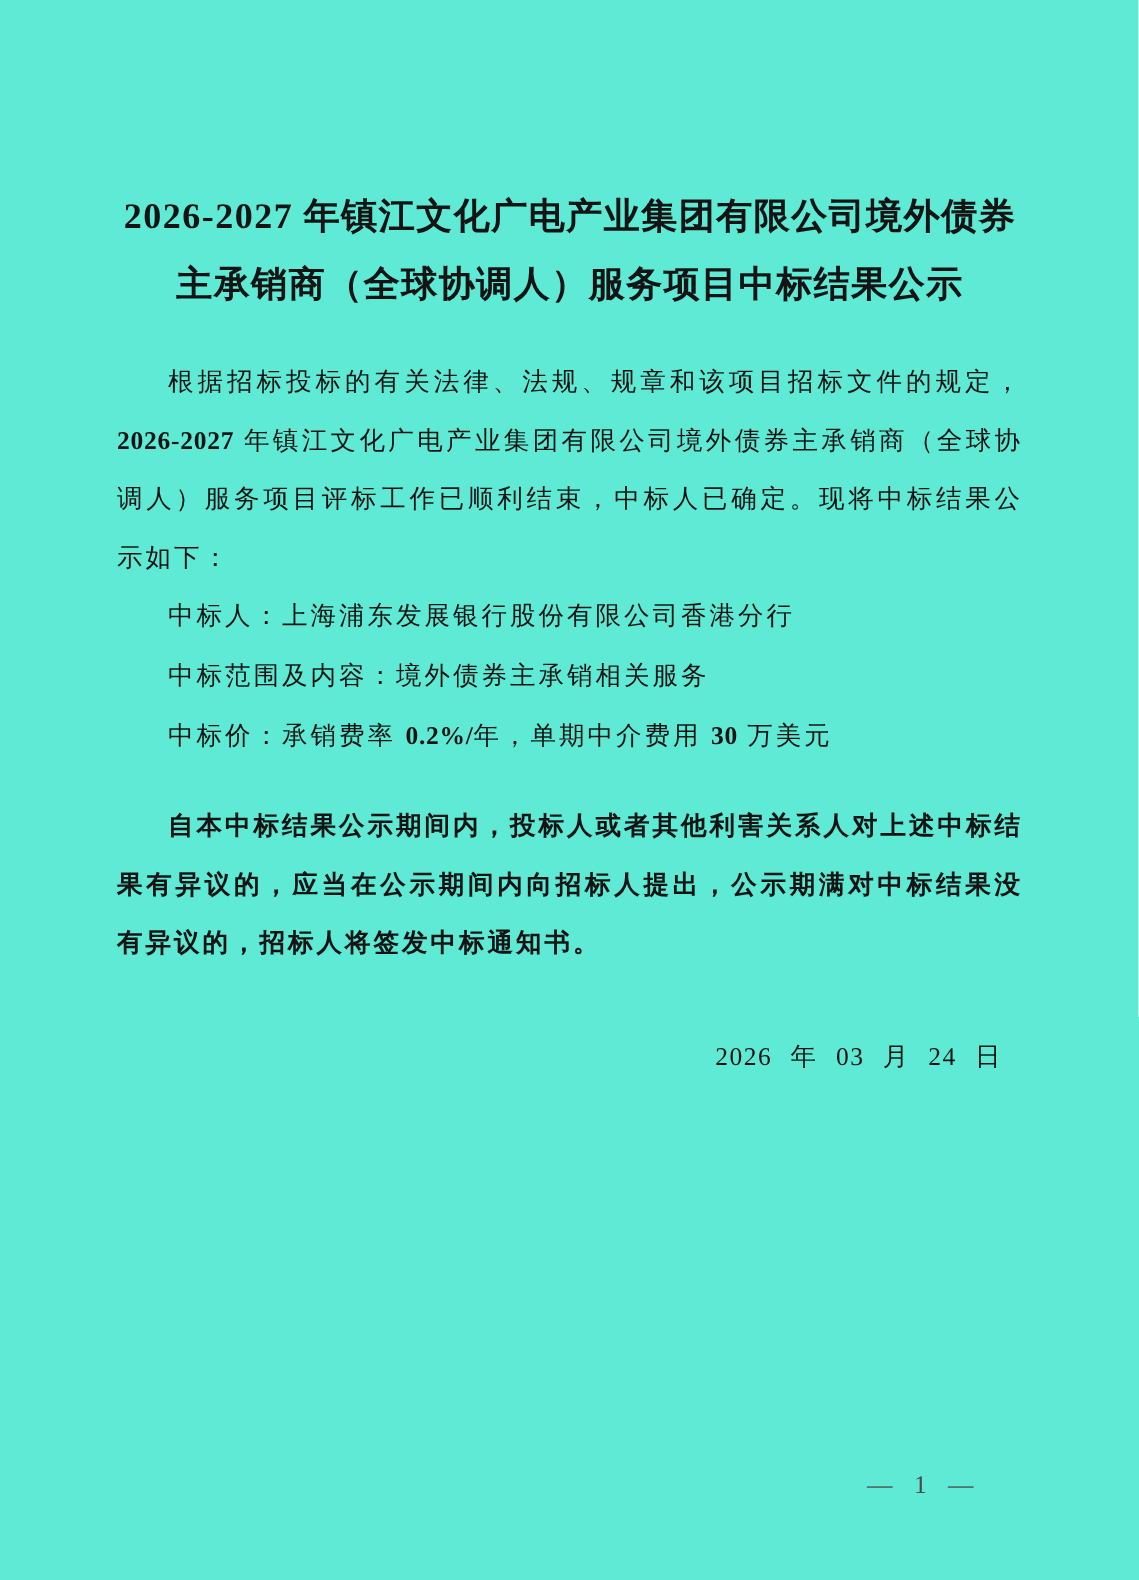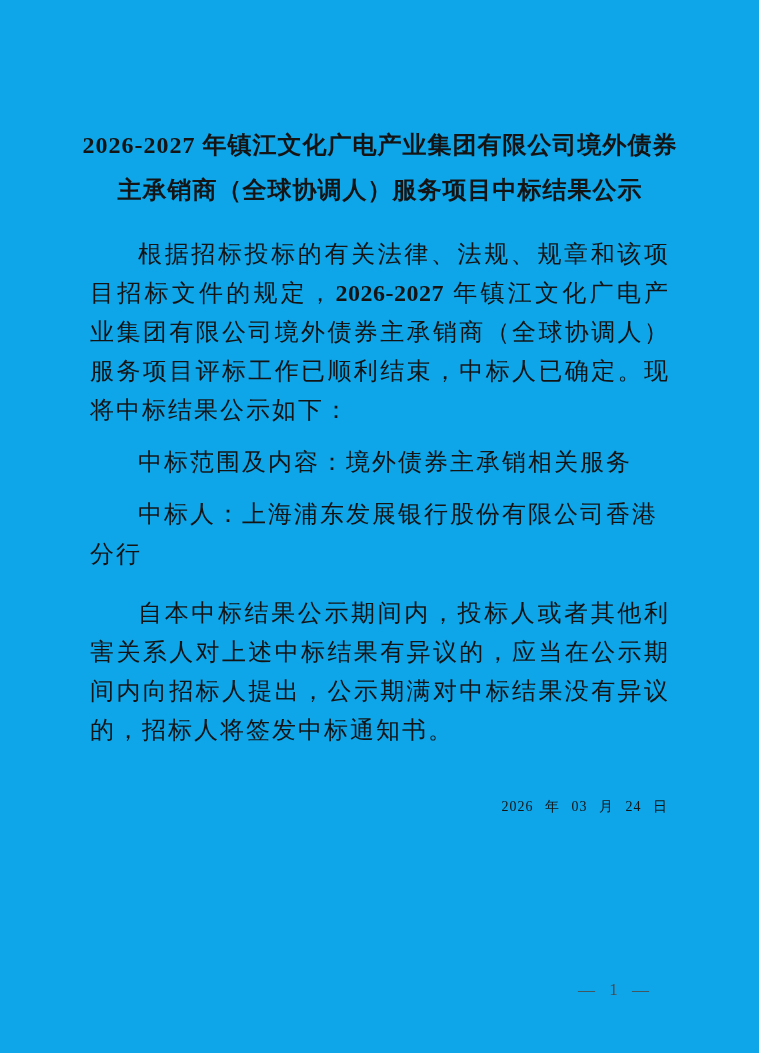--- a/index.html
+++ b/index.html
@@ -4,63 +4,64 @@
 <style>
   html, body {
     margin: 0;
     padding: 0;
     background: #ffffff;
   }
   .page {
     position: relative;
     width: 759px;
     height: 1053px;
-    background: #0ea5e9;
+    background: #5eead4;
     overflow: hidden;
     font-family: "Liberation Serif", serif;
     color: #141414;
   }
   .content {
     position: absolute;
     left: 78px;
     top: 0;
     width: 604px;
   }
   .title {
     margin: 123px 0 22px 0;
     font-size: 24px;
     line-height: 45px;
     font-weight: bold;
     text-align: center;
     letter-spacing: 1px;
   }
   .body {
-    margin: 12px;
-    font-size: 24px;
+    margin: 0;
+    font-size: 17px;
     line-height: 39px;
     letter-spacing: 2px;
     text-align: justify;
   }
   .indent {
     text-indent: 2em;
   }
   .detail {
     line-height: 40px;
     text-align: left;
   }
   .closing {
     margin-top: 20px;
+    font-weight: bold;
   }
   .b {
     font-weight: bold;
     letter-spacing: 0.5px;
   }
   .date-line {
     margin-top: 42px;
-    font-size: 14px;
+    font-size: 17px;
     line-height: 30px;
     text-align: right;
     padding-right: 14px;
     letter-spacing: 1px;
     word-spacing: 7px;
   }
   .page-number {
     position: absolute;
     left: 578px;
     top: 980px;
@@ -73,24 +74,25 @@
 </head>
 <body>
 
 <div class="page">
   <div class="content">
 
     <h1 class="title">2026-2027 年镇江文化广电产业集团有限公司境外债券主承销商（全球协调人）服务项目中标结果公示</h1>
 
     <p class="body indent"><span>根据招标投标的有关法律、法规、规章和该项目招标文件的规定，</span><span class="b">2026-2027</span><span> 年镇江文化广电产业集团有限公司境外债券主承销商（全球协调人）服务项目评标工作已顺利结束，中标人已确定。现将中标结果公示如下：</span></p>
 
+    <p class="body detail indent">中标人：上海浦东发展银行股份有限公司香港分行</p>
+
     <p class="body detail indent">中标范围及内容：境外债券主承销相关服务</p>
 
-    <p class="body detail indent">中标人：上海浦东发展银行股份有限公司香港分行</p>
-
+    <p class="body detail indent"><span>中标价：承销费率 </span><span class="b">0.2%/</span><span>年，单期中介费用 </span><span class="b">30</span><span> 万美元</span></p>
 
 
 
     <p class="body indent closing">自本中标结果公示期间内，投标人或者其他利害关系人对上述中标结果有异议的，应当在公示期间内向招标人提出，公示期满对中标结果没有异议的，招标人将签发中标通知书。</p>
 
     <p class="date-line">2026 年 03 月 24 日</p>
 
   </div>
 
   <div class="page-number">— 1 —</div>

